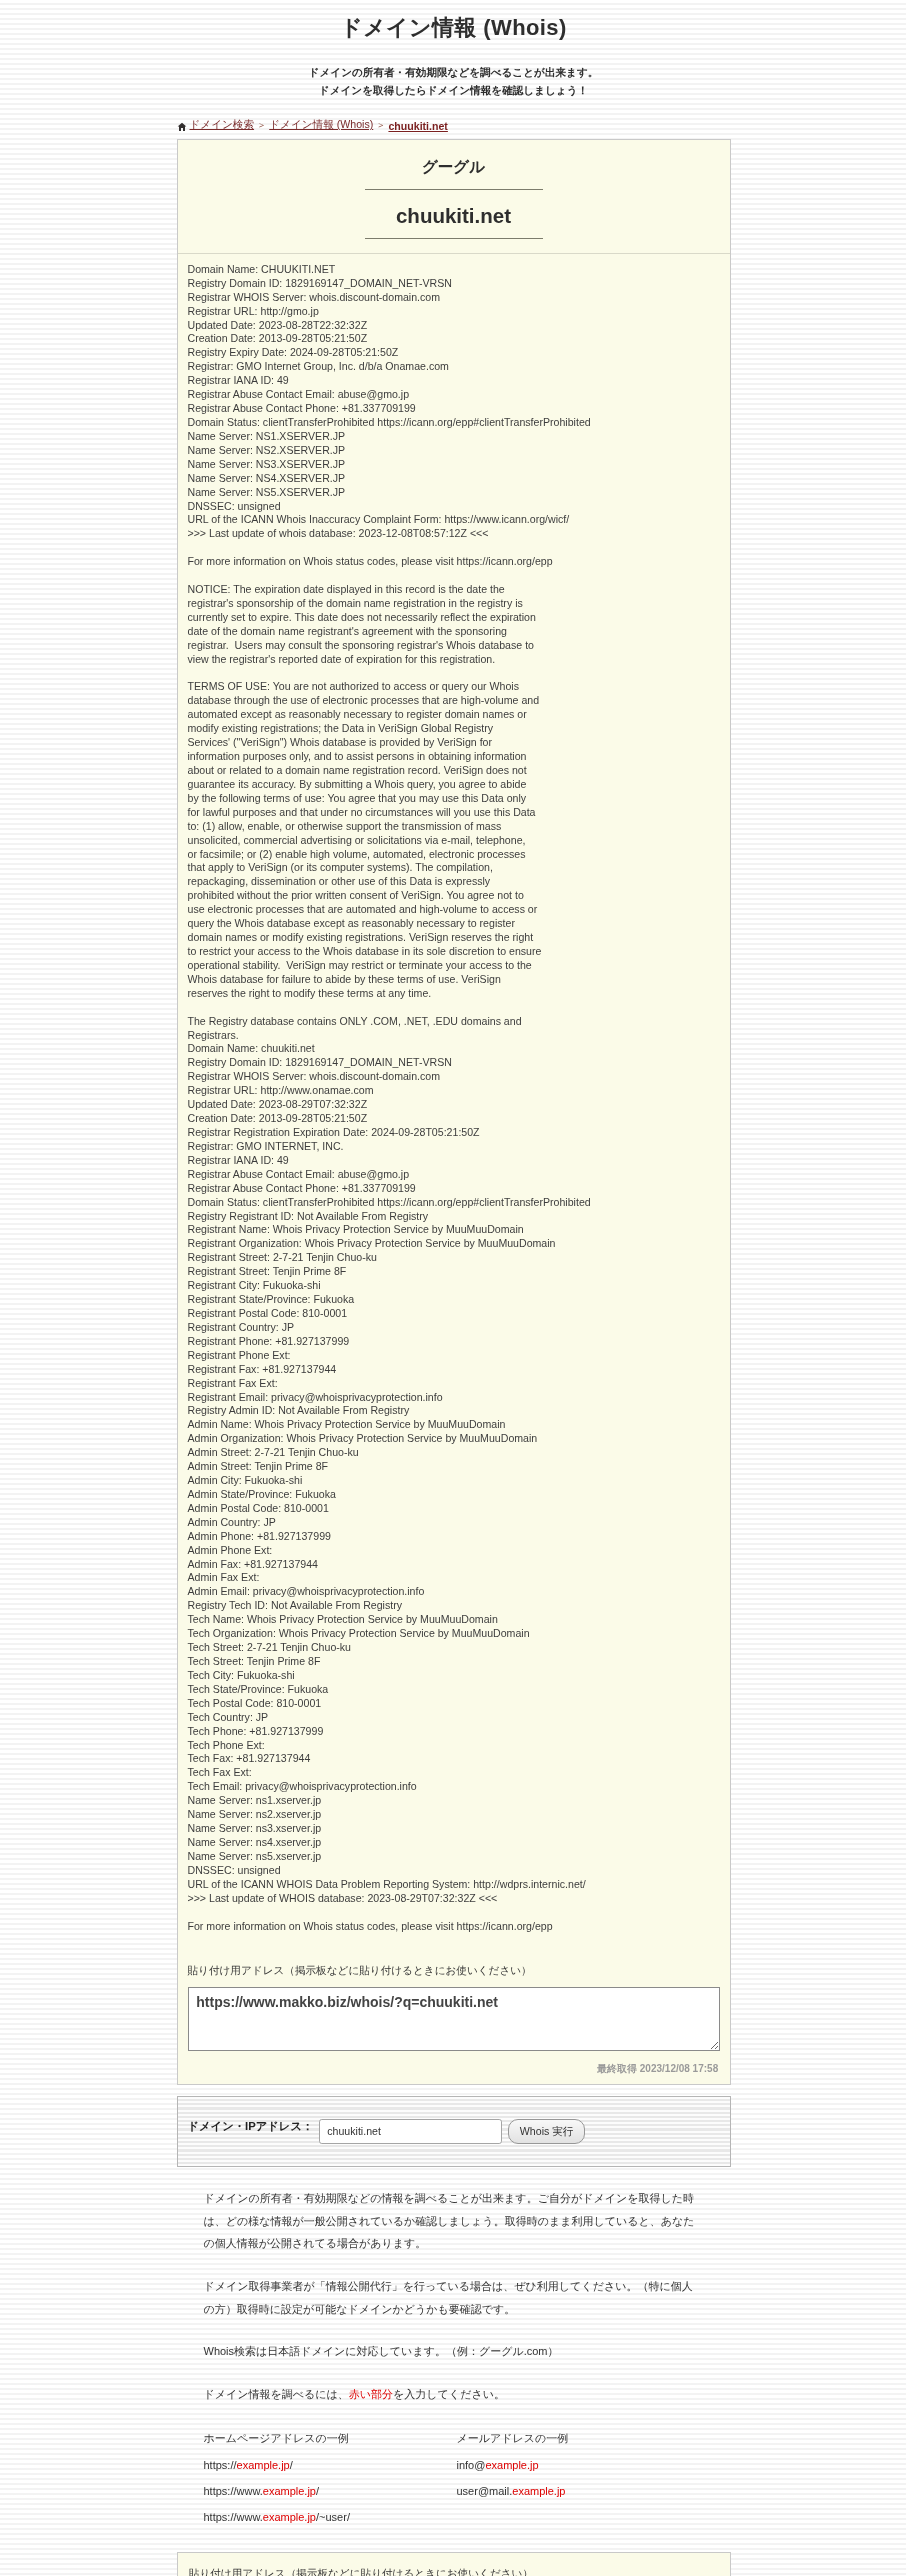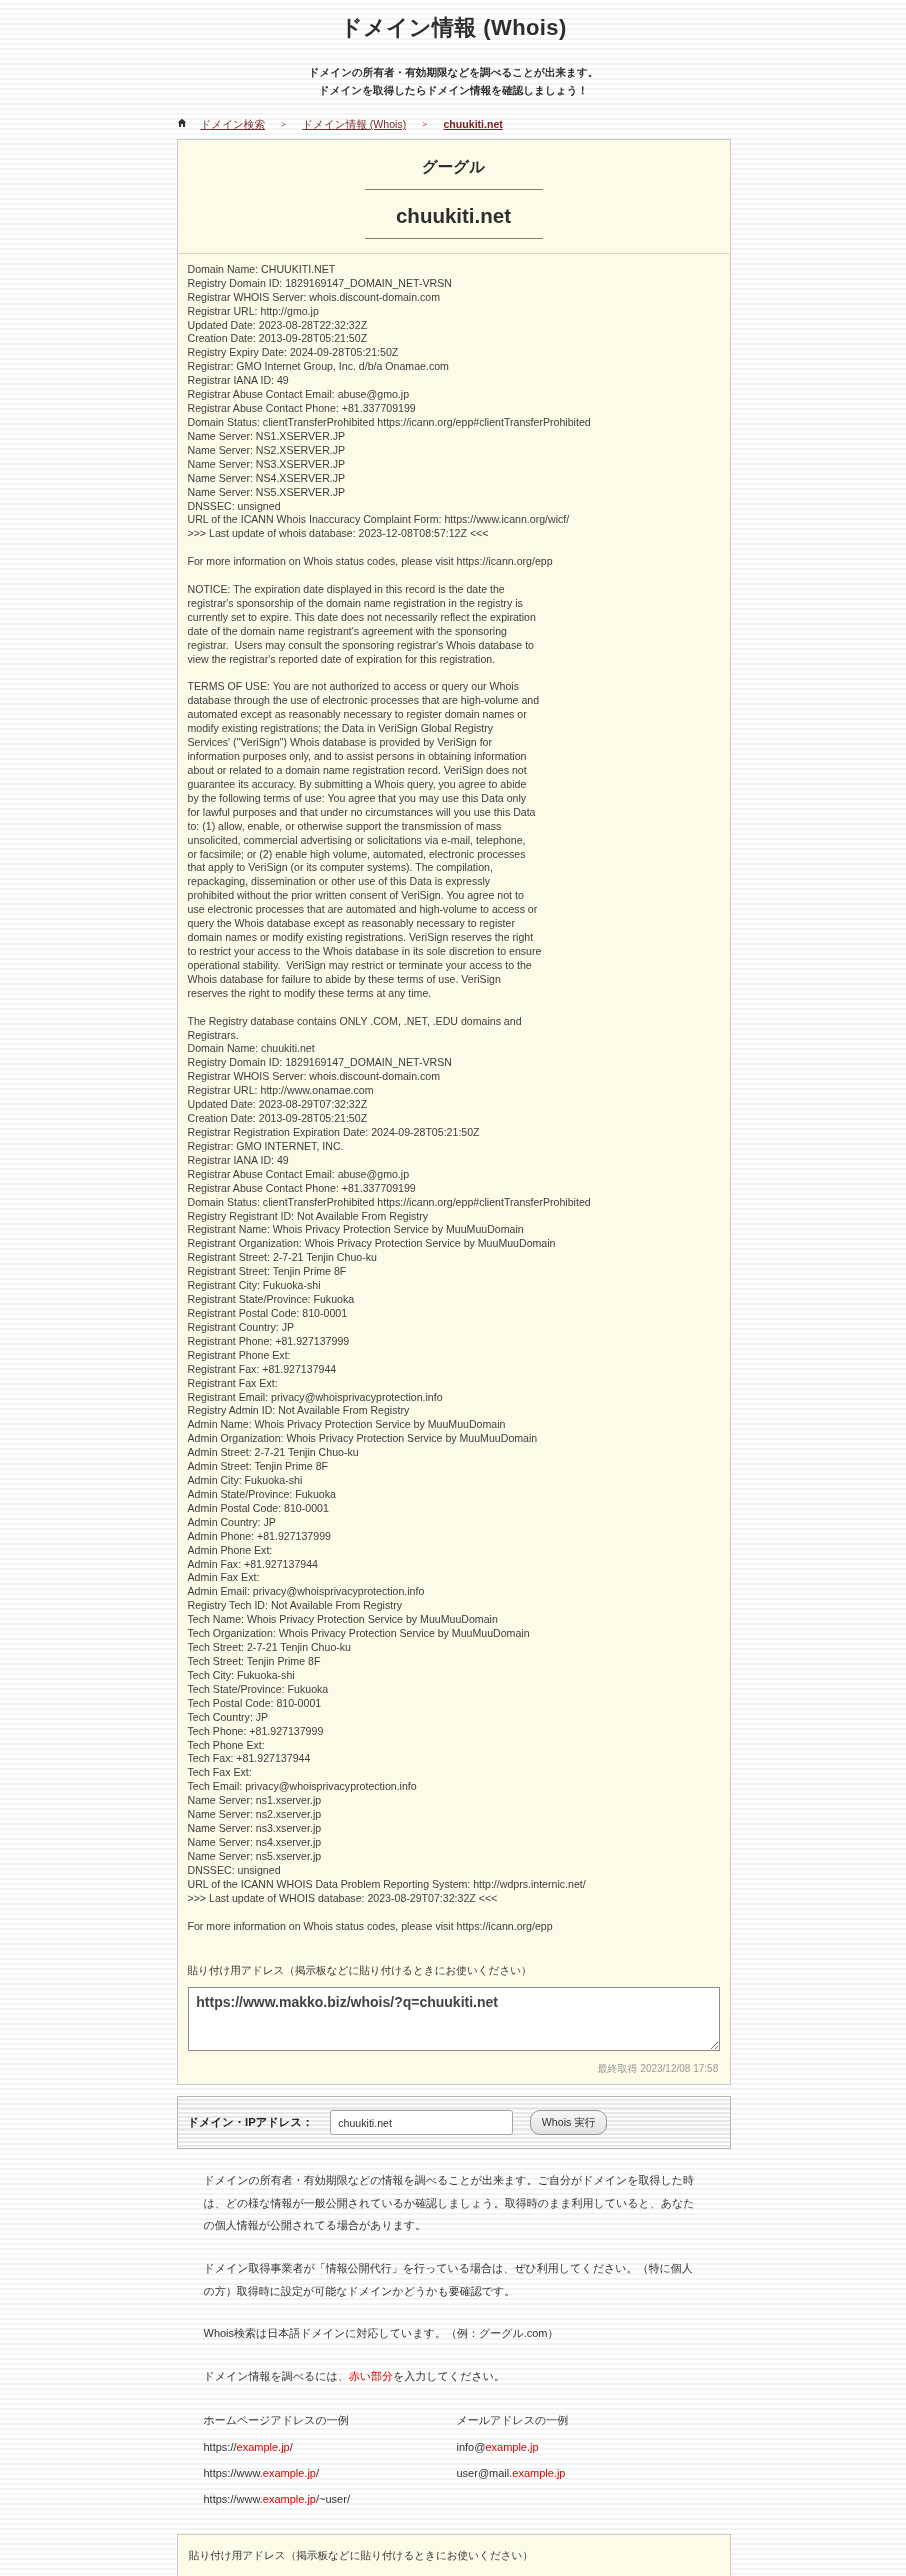--- a/index.html
+++ b/index.html
@@ -19,21 +19,21 @@
   }
   .subtitle{
     text-align:center;font-size:10.6px;font-weight:bold;line-height:1.75;color:#2e2e2e;
     margin-bottom:18.4px;
     margin-top:20px;
   }
 
   
   .breadcrumb{
     width:554px;margin:12.7px auto 7px;font-size:10.6px;color:#7a2b2b;
-    display:flex;align-items:flex-start;gap:14px;
+    display:flex;align-items:flex-end;gap:3px;
   }
   .breadcrumb .bc-link{color:#7a2b2b;text-decoration:underline;cursor:pointer;}
   .breadcrumb .bc-sep{color:#8a4a3a;font-size:9.2px;}
   .breadcrumb .bc-current{color:#7a1f1f;font-weight:bold;text-decoration:underline;cursor:pointer;}
   .home-icon{display:inline-flex;align-items:center;cursor:pointer;}
 
   
   .result-box{
     width:554px;margin:5.7px auto 11.3px;background:#fbfbe8;
     border:0.7px solid #c9c9c9;box-sizing:border-box;
@@ -46,28 +46,28 @@
     padding:8.5px 10px 0;font-size:10.6px;line-height:1.315;
     white-space:pre-wrap;color:#3d3d3d;word-wrap:break-word;
   }
   .paste-label{padding:31px 10px 5.7px;font-size:10.6px;color:#333;}
   .paste-area{
     display:block;margin:2.8px 10px 0;width:calc(100% - 20px);height:64px;
     box-sizing:border-box;border:0.7px solid #8a8a8a;background:#fff;
     font-family:"Liberation Sans","DejaVu Sans",sans-serif;
     font-size:14px;font-weight:bold;color:#444;padding:5.7px 7.8px;resize:vertical;
   }
-  .fetched{line-height:1;text-align:right;color:#9a9a9a;font-size:10px;padding:12.7px 11.3px 10px;}
+  .fetched{line-height:1;text-align:right;color:#9a9a9a;font-size:10px;padding:12.7px 11.3px 10px;font-weight:bold;}
 
   
   .search-bar{
     width:554px;margin:10px auto 14px;box-sizing:border-box;
     border:0.7px solid #b5b5b5;
     background:repeating-linear-gradient(180deg,#fcfcfc 0px,#fcfcfc 2.1px,#e8e8e8 2.1px,#e8e8e8 4.2px);
-    padding:13px 10px;display:flex;align-items:center;gap:17px;
+    padding:22px 10px;display:flex;align-items:flex-start;gap:6px;
   }
   .search-label{font-size:11.3px;font-weight:bold;color:#222;}
   .search-input{
     width:167px;height:22.6px;border:0.7px solid #a5a5a5;border-radius:2.8px;
     padding:0 7px;font-size:10.6px;color:#333;background:#fff;
     font-family:"Liberation Sans","DejaVu Sans",sans-serif;
   }
   .search-button{
     height:25.4px;padding:0 10.6px;border:0.7px solid #979797;border-radius:10px;
     background:linear-gradient(#f8f8f8,#e2e2e2);font-size:10.6px;color:#333;cursor:pointer;

